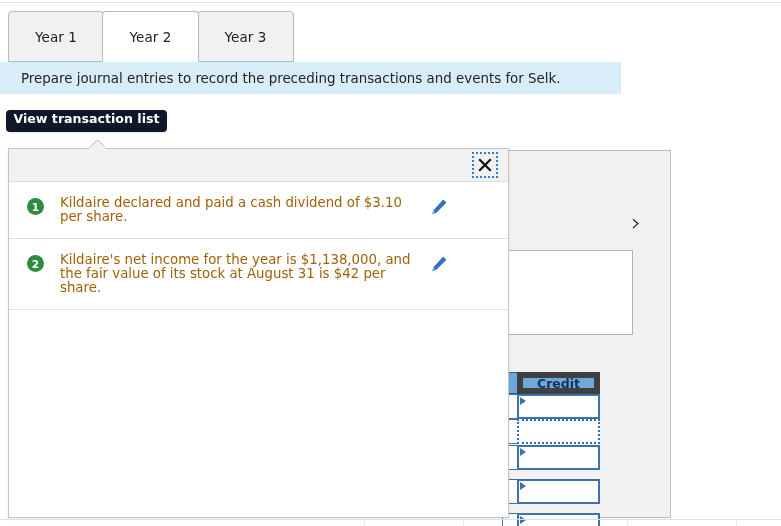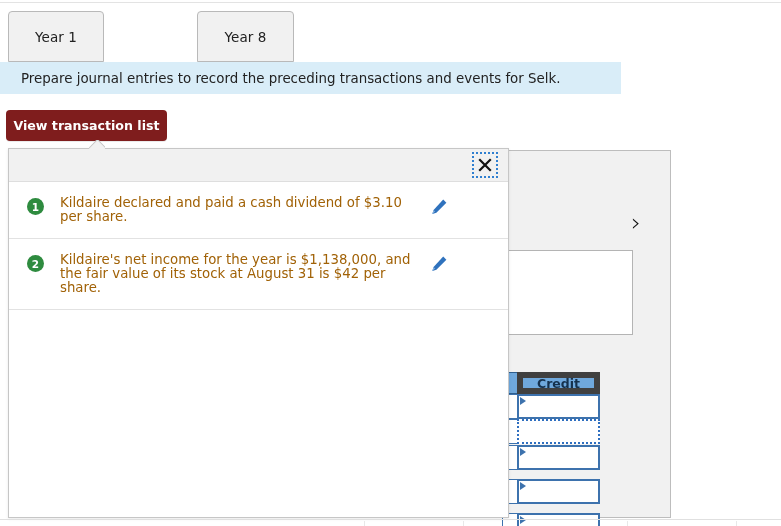--- a/index.html
+++ b/index.html
@@ -40,26 +40,26 @@
     position: absolute; left: 0; top: 62px; width: 621px; height: 32px;
     background: #d9edf8;
     display: flex; align-items: center;
     padding-left: 21px;
     font-size: 13.4px; color: #222;
   }
 
   
   .view-btn {
     position: absolute; left: 6px; top: 110px;
-    width: 161px; height: 31px;
-    background: #7f1d1d;
+    width: 161px; height: 22px;
+    background: #0f172a;
     border: none; border-radius: 4px;
     color: #fff; font-weight: bold; font-size: 12.6px;
     font-family: "DejaVu Sans", "Liberation Sans", sans-serif;
-    display: flex; align-items: center; justify-content: center;
+    display: flex; align-items: flex-start; justify-content: center;
     cursor: pointer;
     box-shadow: 0 1px 0 rgba(0,0,0,.08);
   }
 
   
   .worksheet {
     position: absolute; left: 508px; top: 150px;
     width: 163px; height: 368px;
     background: #f1f1f1;
     border: 1px solid #bdbdbd;
@@ -202,22 +202,25 @@
 <body>
 
 <div id="stage">
 
   <div class="top-rule"></div>
 
   <div class="tabbar">
     <div class="tab" id="tab0">
       <span>Year 1</span>
     </div>
+    <div class="tab active" id="tab1">
+      <span>Year 2</span>
+    </div>
     <div class="tab" id="tab2">
-      <span>Year 8</span>
+      <span>Year 3</span>
     </div>
   </div>
 
   <div class="info-bar">
     <span>Prepare journal entries to record the preceding transactions and events for Selk.</span>
   </div>
 
   <button class="view-btn">
     <span>View transaction list</span>
   </button>

